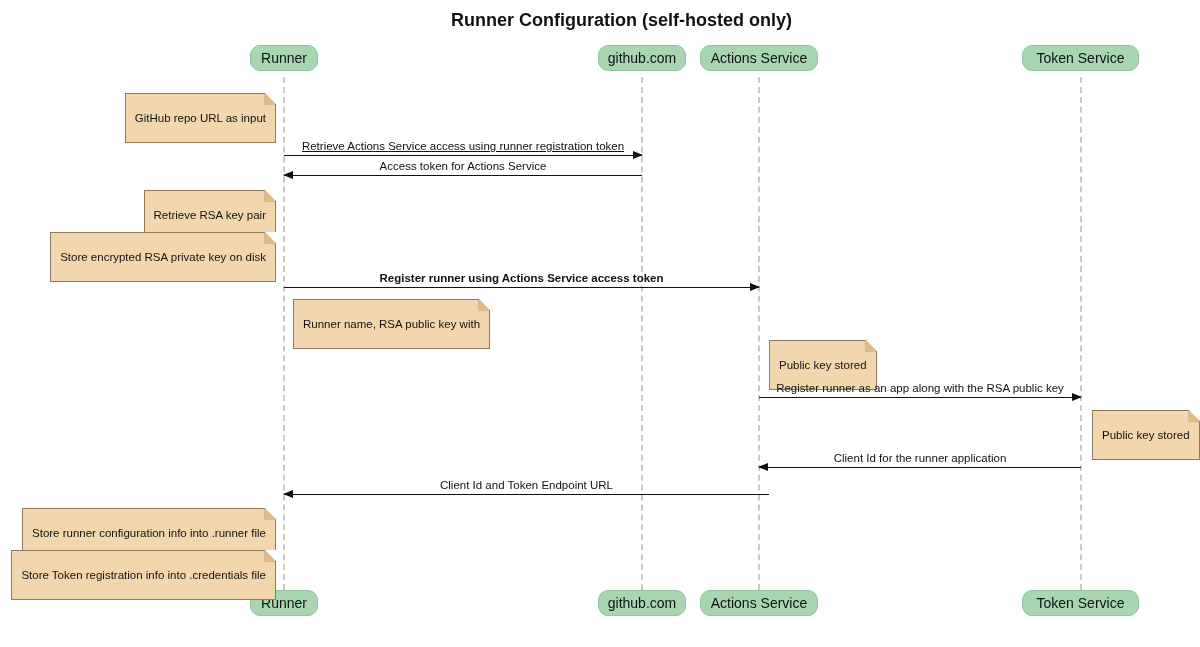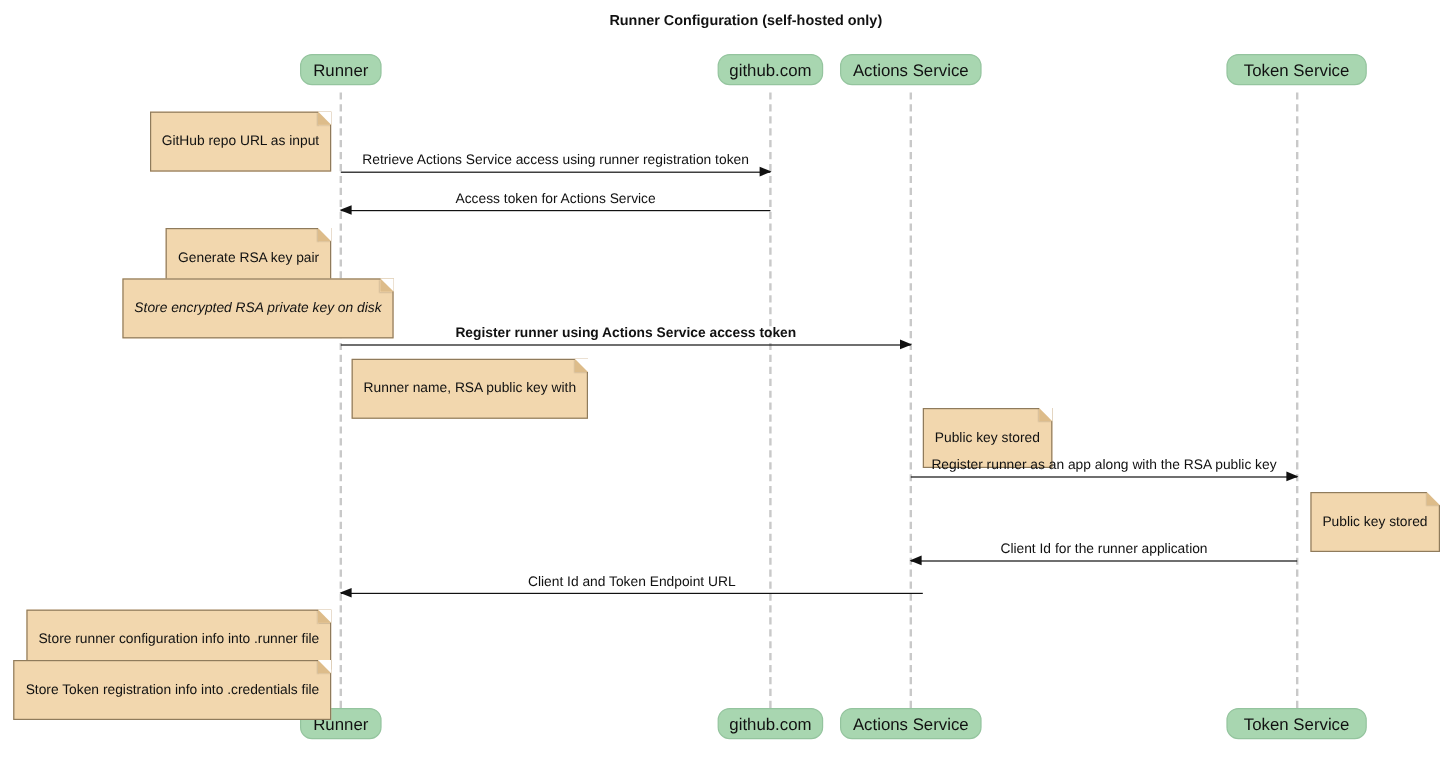--- a/index.html
+++ b/index.html
@@ -10,21 +10,21 @@
     --note-fold:#DDBC8A;
     --lifeline:#C9C9C9;
     --arrow:#111111;
     --bg:#FFFFFF;
     --text:#111111;
   }
   *{margin:0;padding:0;box-sizing:border-box;}
   body{background:var(--bg);font-family:"Liberation Sans", sans-serif;color:var(--text);}
   .diagram{position:relative;width:1200px;height:647px;background:var(--bg);overflow:hidden;}
 
-  .title{position:absolute;left:0;right:0;top:10px;text-align:center;font-size:12px;font-weight:bold;margin-left:43px;}
+  .title{position:absolute;left:0;right:0;top:10px;text-align:center;font-size:18px;font-weight:bold;margin-left:43px;}
 
   .lifeline{position:absolute;top:77px;height:513px;width:0;border-left:2px dashed var(--lifeline);}
 
   .participant{
     position:absolute;height:26px;background:var(--participant-fill);
     border:1px solid var(--participant-border);border-radius:10px;
     display:flex;align-items:center;justify-content:center;
     font-size:14px;white-space:nowrap;
   }
 
@@ -62,29 +62,29 @@
   <div class="participant" style="left:598px;top:45px;width:88px;">github.com</div>
   <div class="participant" style="left:700px;top:45px;width:118px;">Actions Service</div>
   <div class="participant" style="left:1022px;top:45px;width:117px;">Token Service</div>
 
   <div class="participant" style="left:250px;top:590px;width:68px;">Runner</div>
   <div class="participant" style="left:598px;top:590px;width:88px;">github.com</div>
   <div class="participant" style="left:700px;top:590px;width:118px;">Actions Service</div>
   <div class="participant" style="left:1022px;top:590px;width:117px;">Token Service</div>
 
   <div class="note" style="right:924px;top:93px;">GitHub repo URL as input</div>
-  <div class="note" style="right:924px;top:190px;">Generate RSA key pair</div>
-  <div class="note" style="right:872px;top:232px;font-style:italic;">Store encrypted RSA private key on disk</div>
+  <div class="note" style="right:924px;top:190px;">Retrieve RSA key pair</div>
+  <div class="note" style="right:924px;top:232px;">Store encrypted RSA private key on disk</div>
   <div class="note" style="left:293px;top:299px;">Runner name, RSA public key with</div>
   <div class="note" style="left:769px;top:340px;">Public key stored</div>
   <div class="note" style="left:1092px;top:410px;">Public key stored</div>
   <div class="note" style="right:924px;top:508px;">Store runner configuration info into .runner file</div>
   <div class="note" style="right:924px;top:550px;text-align:right;">Store Token registration info into .credentials file</div>
 
-  <div class="msg dir-right" style="left:284px;top:128px;width:358px;">
+  <div class="msg dir-right" style="left:284px;top:140px;width:358px;text-decoration:underline;">
     <div class="msg-label">Retrieve Actions Service access using runner registration token</div>
     <div class="msg-line">
         <span class="head"></span>
       </div>
   </div>
 
   <div class="msg dir-left" style="left:284px;top:160px;width:358px;">
     <div class="msg-label">Access token for Actions Service</div>
     <div class="msg-line">
         <span class="head"></span>

